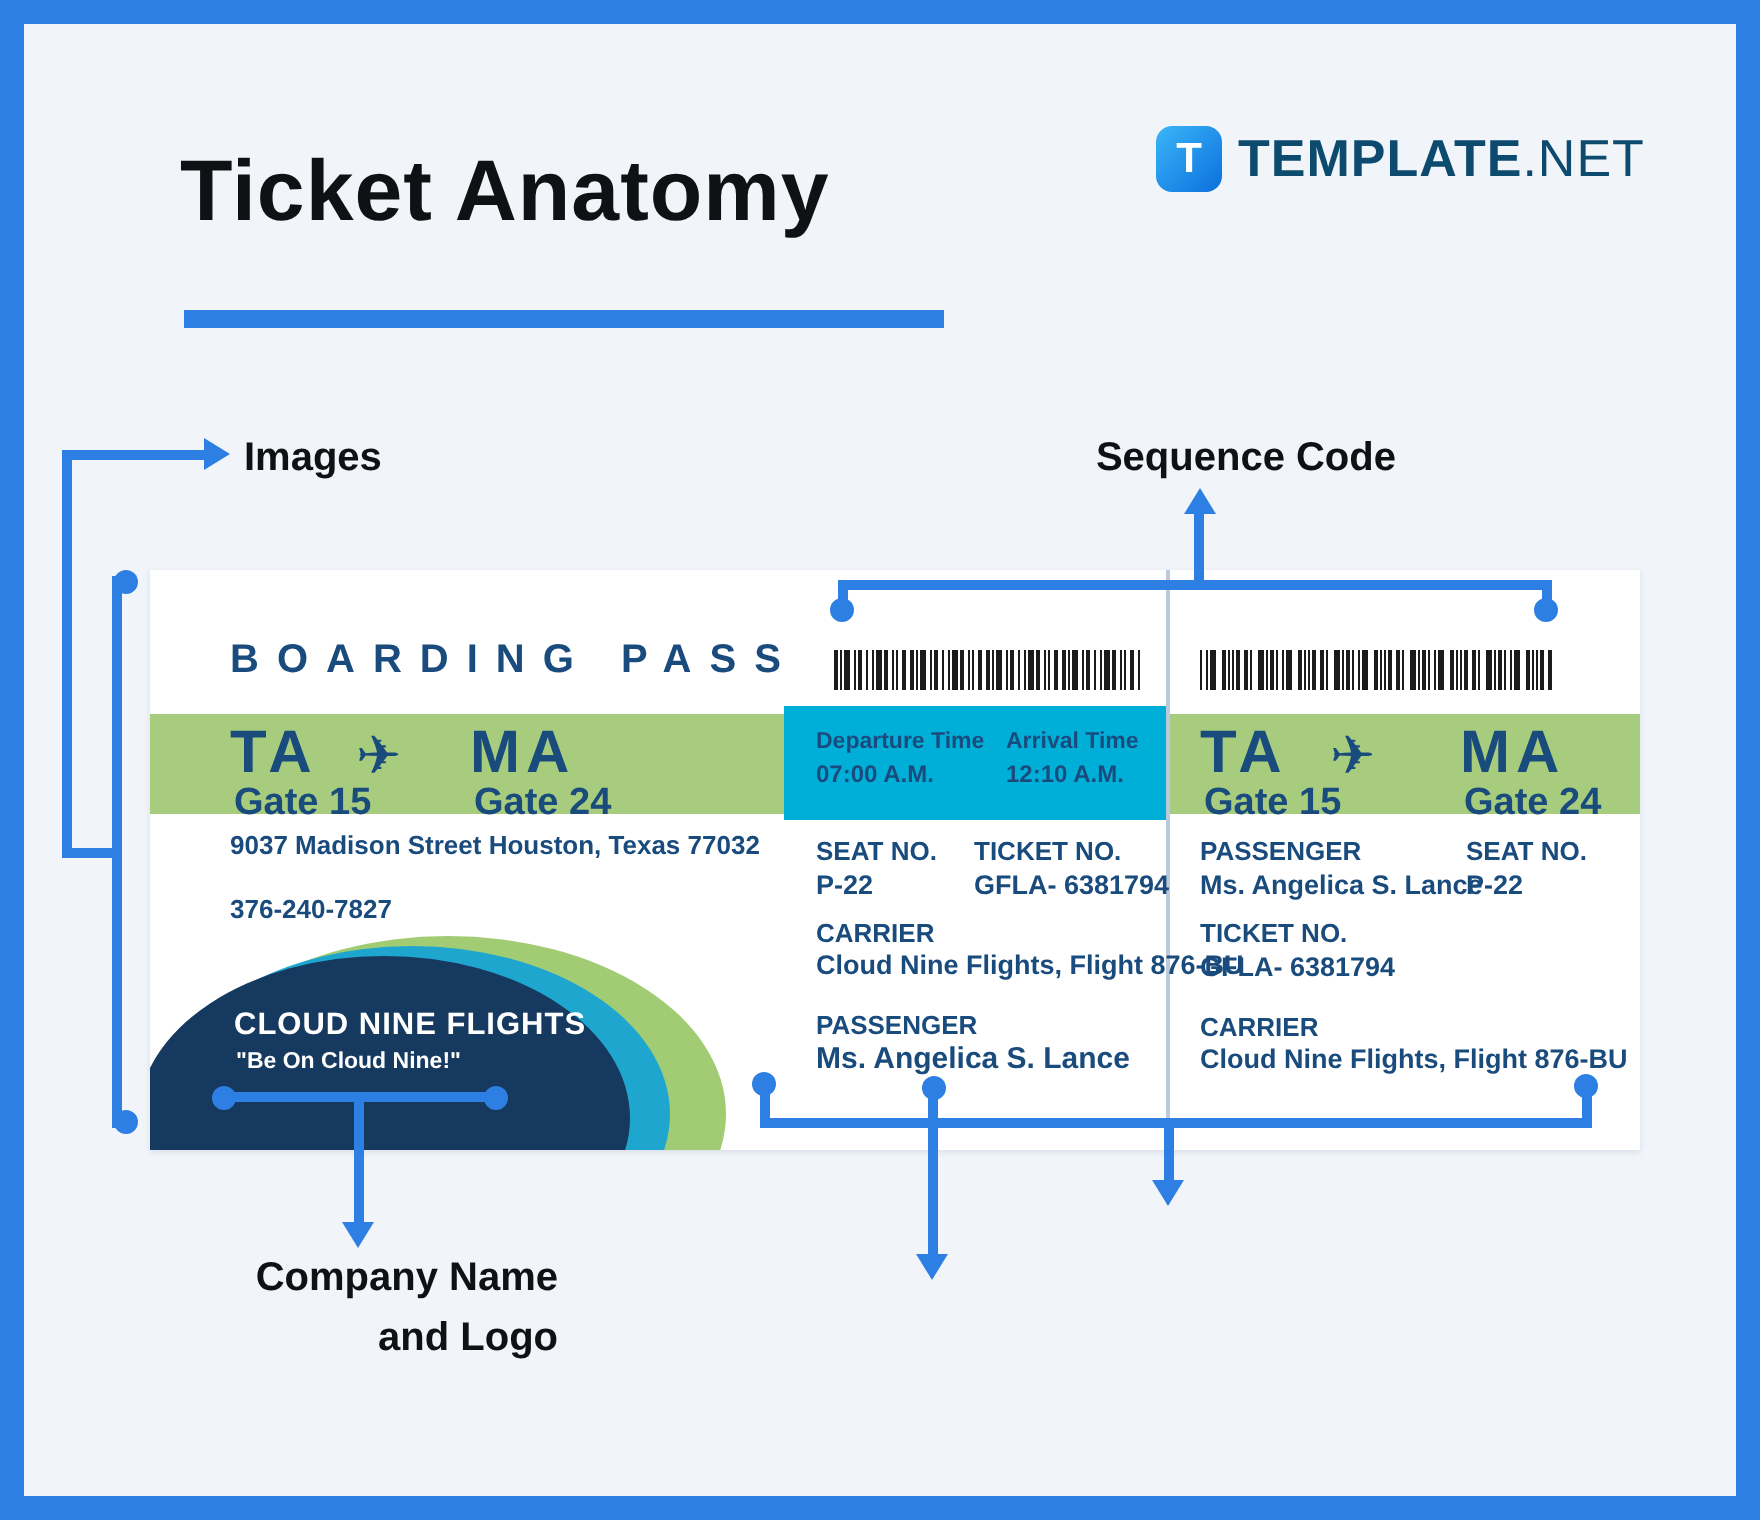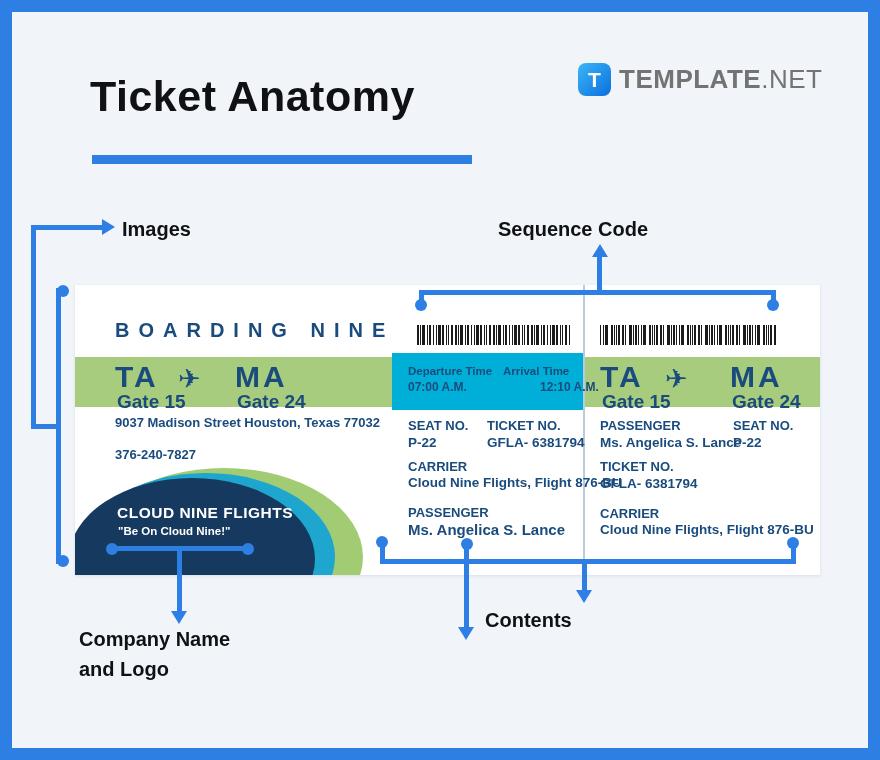--- a/index.html
+++ b/index.html
@@ -11,25 +11,25 @@
   body{font-family:"Liberation Sans","DejaVu Sans",sans-serif;}
   .canvas{position:relative;width:880px;height:760px;background:var(--background);overflow:hidden;}
   .frame{position:absolute;inset:0;border:12px solid var(--accent-blue);pointer-events:none;z-index:50;}
 
   .page-title{position:absolute;left:90px;top:72px;font-size:43px;font-weight:700;color:var(--ink);letter-spacing:.5px;}
   .title-underline{position:absolute;left:92px;top:155px;width:380px;height:9px;background:var(--accent-blue);}
 
   .brand{position:absolute;left:578px;top:63px;display:flex;align-items:center;z-index:5;cursor:pointer;}
   .brand-icon{width:33px;height:33px;border-radius:8px;background:linear-gradient(135deg,#3ab6f8,#0b6fdd);
     display:flex;align-items:center;justify-content:center;color:#fff;font-size:21px;font-weight:700;}
-  .brand-text{margin-left:8px;font-size:26px;color:#737373;letter-spacing:.5px;}
+  .brand-text{margin-left:8px;font-size:26px;color:#0c4a6e;letter-spacing:.5px;}
   .brand-bold{font-weight:700;}
   .brand-light{font-weight:400;}
 
-  .anno{position:absolute;font-size:20px;font-weight:600;color:var(--ink);line-height:30px;text-align:left;}
+  .anno{position:absolute;font-size:20px;font-weight:600;color:var(--ink);line-height:30px;text-align:right;}
 
   .hline,.vline{position:absolute;background:var(--accent-blue);z-index:10;}
   .hline{height:5px;}
   .vline{width:5px;}
   .dot{position:absolute;width:12px;height:12px;border-radius:50%;background:var(--accent-blue);z-index:11;}
   .arr{position:absolute;width:0;height:0;z-index:11;}
   .arr-right{border-top:8px solid transparent;border-bottom:8px solid transparent;border-left:13px solid var(--accent-blue);}
   .arr-up{border-left:8px solid transparent;border-right:8px solid transparent;border-bottom:13px solid var(--accent-blue);}
   .arr-down{border-left:8px solid transparent;border-right:8px solid transparent;border-top:13px solid var(--accent-blue);}
 
@@ -90,21 +90,21 @@
   <div class="vline" style="left:419px;top:290px;height:13px;"></div>
   <div class="vline" style="left:771px;top:290px;height:13px;"></div>
   <div class="dot" style="left:415px;top:299px;"></div>
   <div class="dot" style="left:767px;top:299px;"></div>
 
   <div class="ticket">
     <div class="green-band"></div>
     <div class="cyan-box"></div>
     <div class="divider"></div>
 
-    <div class="t bp-title">BOARDING NINE</div>
+    <div class="t bp-title">BOARDING PASS</div>
     <div class="barcode bc-main">
         <i style="width:2px;margin-right:1px"></i>
         <i style="width:1px;margin-right:1px"></i>
         <i style="width:3px;margin-right:2px"></i>
         <i style="width:1px;margin-right:1px"></i>
         <i style="width:2px;margin-right:2px"></i>
         <i style="width:1px;margin-right:2px"></i>
         <i style="width:1px;margin-right:1px"></i>
         <i style="width:3px;margin-right:1px"></i>
         <i style="width:2px;margin-right:2px"></i>
@@ -210,21 +210,21 @@
 
     <div class="t code" style="left:40px;top:75px;">TA</div>
     <div class="t gate" style="left:42px;top:106px;">Gate 15</div>
     <div class="t plane" style="left:103px;top:78px;">✈</div>
     <div class="t code" style="left:160px;top:75px;">MA</div>
     <div class="t gate" style="left:162px;top:106px;">Gate 24</div>
 
     <div class="t cy-lbl" style="left:333px;top:80px;">Departure Time</div>
     <div class="t cy-val" style="left:333px;top:95px;">07:00 A.M.</div>
     <div class="t cy-lbl" style="left:428px;top:80px;">Arrival Time</div>
-    <div class="t cy-val" style="left:428px;top:95px;margin-left:37px;">12:10 A.M.</div>
+    <div class="t cy-val" style="left:428px;top:95px;">12:10 A.M.</div>
 
     <div class="t code" style="left:525px;top:75px;">TA</div>
     <div class="t gate" style="left:527px;top:106px;">Gate 15</div>
     <div class="t plane" style="left:590px;top:78px;">✈</div>
     <div class="t code" style="left:655px;top:75px;">MA</div>
     <div class="t gate" style="left:657px;top:106px;">Gate 24</div>
 
     <div class="t addr" style="left:40px;top:130px;">9037 Madison Street Houston, Texas 77032</div>
     <div class="t addr" style="left:40px;top:162px;">376-240-7827</div>
 
@@ -268,14 +268,13 @@
   <div class="hline" style="left:380px;top:559px;width:416px;"></div>
   <div class="vline" style="left:791px;top:543px;height:20px;"></div>
   <div class="dot" style="left:787px;top:537px;"></div>
 
   <div class="dot" style="left:461px;top:538px;"></div>
   <div class="vline" style="left:464px;top:544px;height:84px;"></div>
   <div class="arr arr-down" style="left:458px;top:627px;"></div>
 
   <div class="vline" style="left:582px;top:559px;height:32px;"></div>
   <div class="arr arr-down" style="left:576px;top:590px;"></div>
-  <div class="anno" style="left:485px;top:605px;width:200px;">Contents</div>
 </div>
 
 </body></html>

